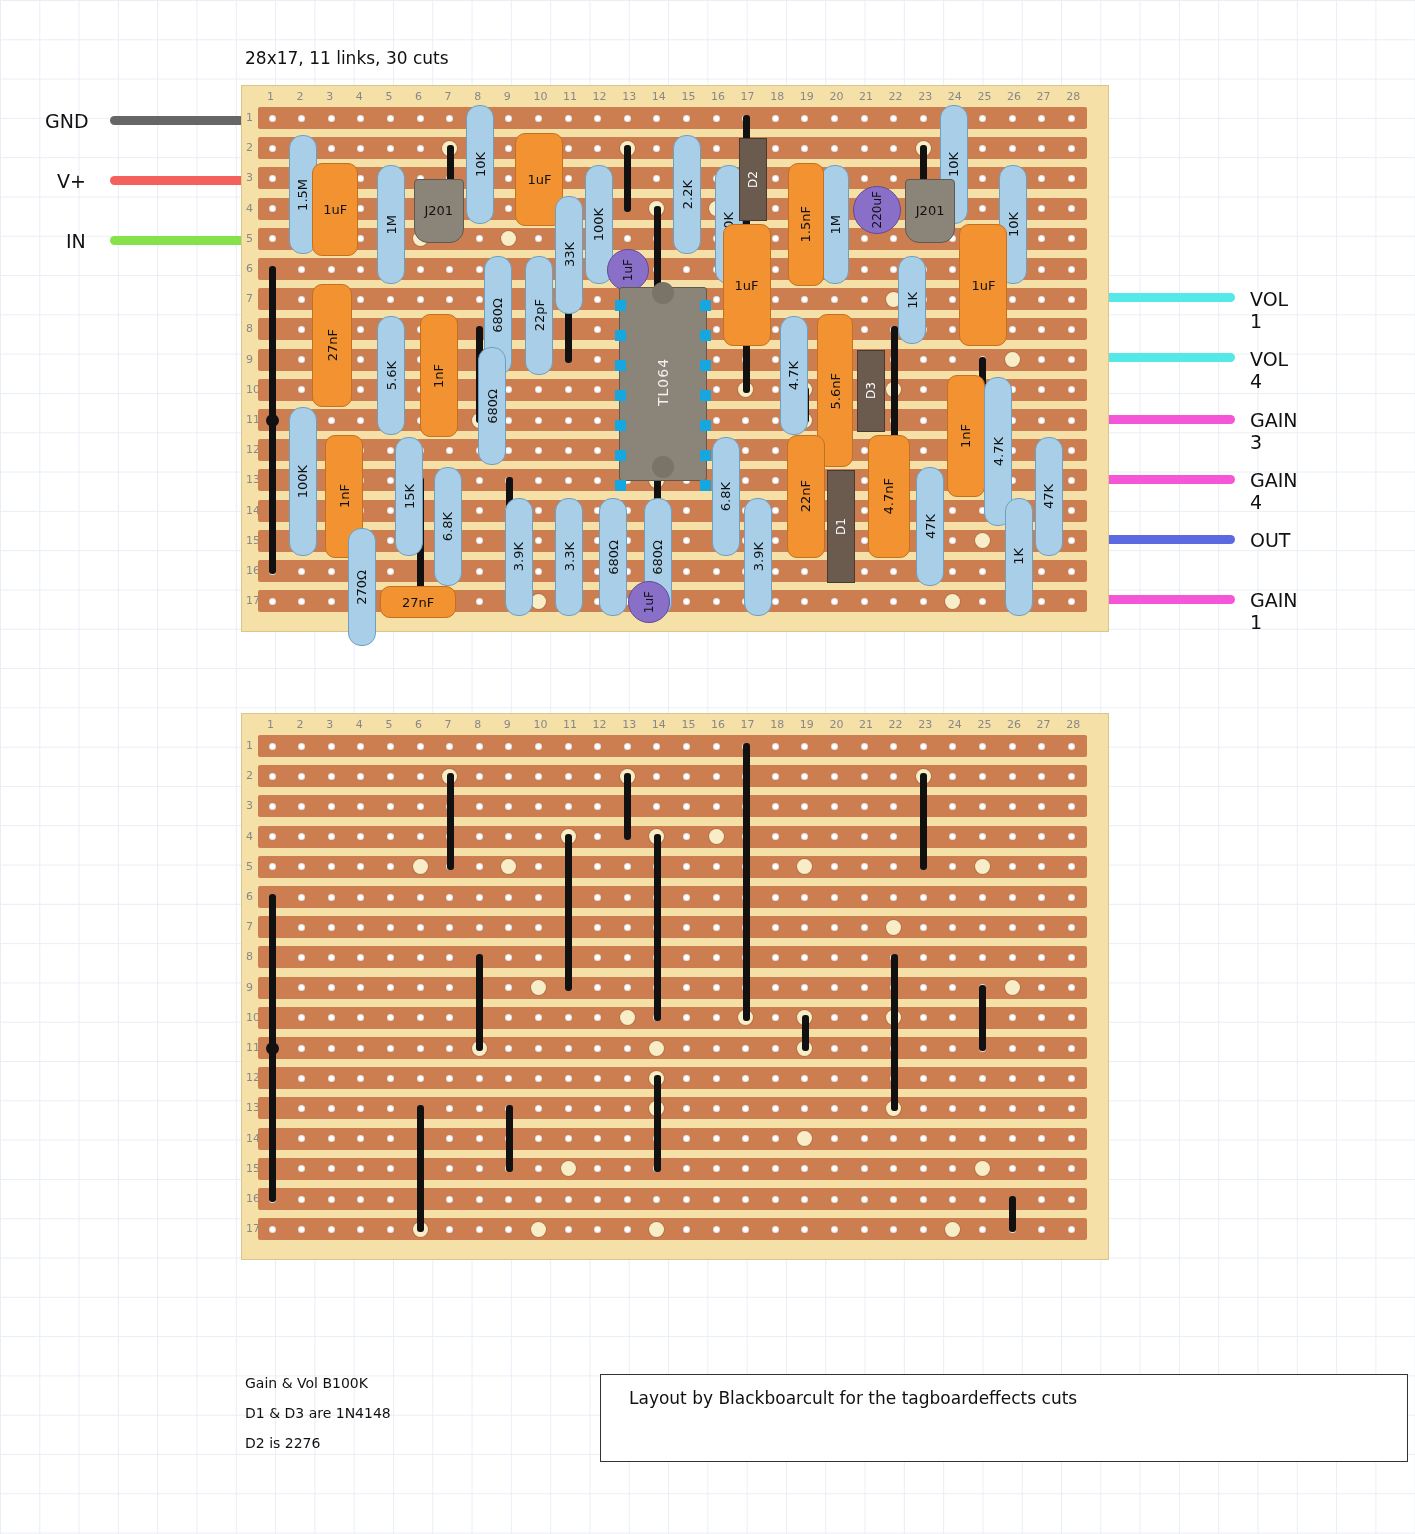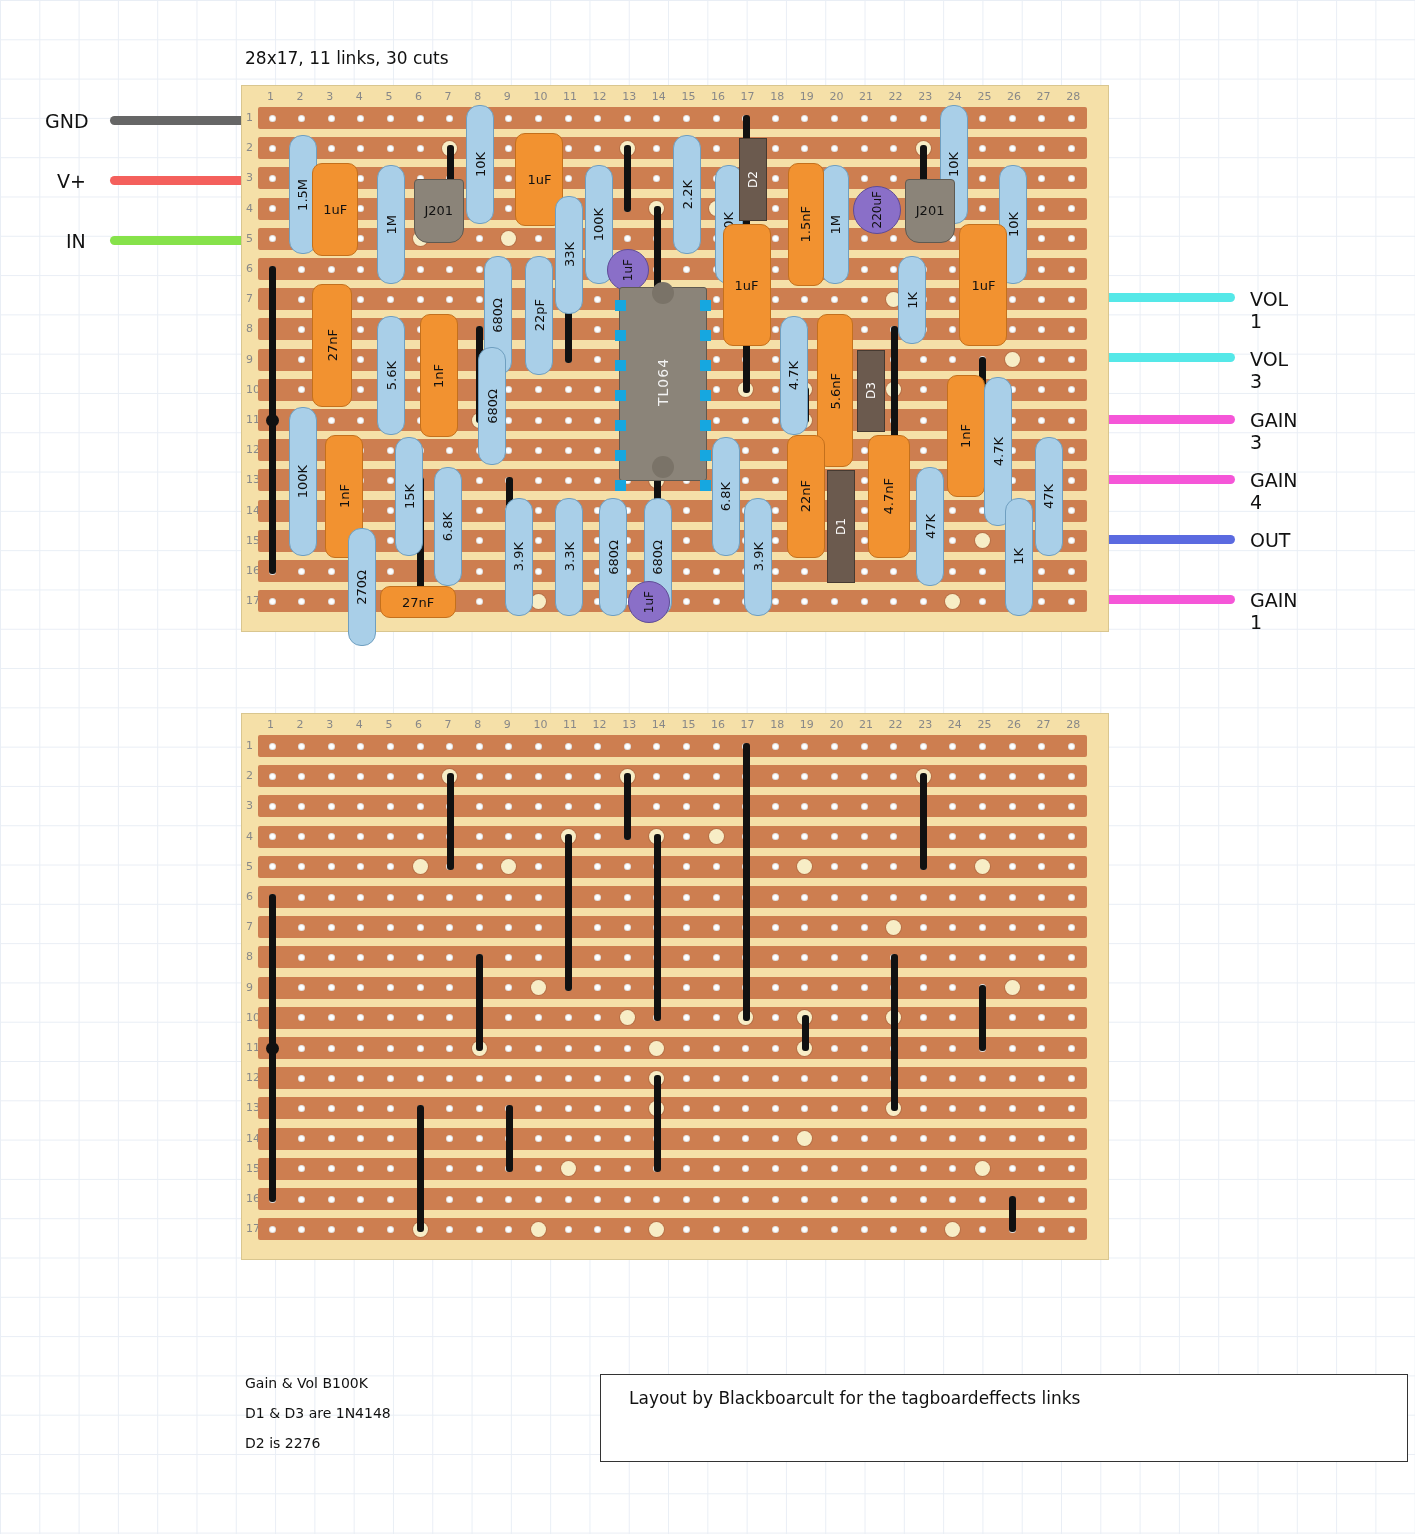--- a/index.html
+++ b/index.html
@@ -78,21 +78,21 @@
   <div class="wirelabel" style="left:66px;top:230px;">IN</div>
 </div>
 
 <div class="abs">
   <div class="wire" style="left:1075px;top:293px;width:160px;background:#55e8e8;"></div>
   <div class="padmark" style="left:1073px;top:292px;background:#55e8e8;"></div>
   <div class="wirelabel" style="left:1250px;top:288px;">VOL 1</div>
 
   <div class="wire" style="left:1075px;top:353px;width:160px;background:#55e8e8;"></div>
   <div class="padmark" style="left:1073px;top:352px;background:#55e8e8;"></div>
-  <div class="wirelabel" style="left:1250px;top:348px;">VOL 3</div>
+  <div class="wirelabel" style="left:1250px;top:348px;">VOL 4</div>
 
   <div class="wire" style="left:1075px;top:415px;width:160px;background:#f556d8;"></div>
   <div class="padmark" style="left:1073px;top:414px;background:#f556d8;"></div>
   <div class="wirelabel" style="left:1250px;top:409px;">GAIN 3</div>
 
   <div class="wire" style="left:1075px;top:475px;width:160px;background:#f556d8;"></div>
   <div class="padmark" style="left:1073px;top:474px;background:#f556d8;"></div>
   <div class="wirelabel" style="left:1250px;top:469px;">GAIN 4</div>
 
   <div class="wire" style="left:1075px;top:535px;width:160px;background:#5b6ae0;"></div>
@@ -1454,14 +1454,14 @@
     <div class="linkdot" style="left: 23.5px; top: 327.5px;"></div>
   </div>
 
 <div class="abs" id="notes">
   <div>Gain &amp; Vol B100K</div>
   <div>D1 &amp; D3 are 1N4148</div>
   <div>D2 is 2276</div>
 </div>
 
 <div class="abs" id="infobox">
-  <div>Layout by Blackboarcult for the tagboardeffects links</div>
+  <div>Layout by Blackboarcult for the tagboardeffects cuts</div>
 </div>
 
 </body></html>

